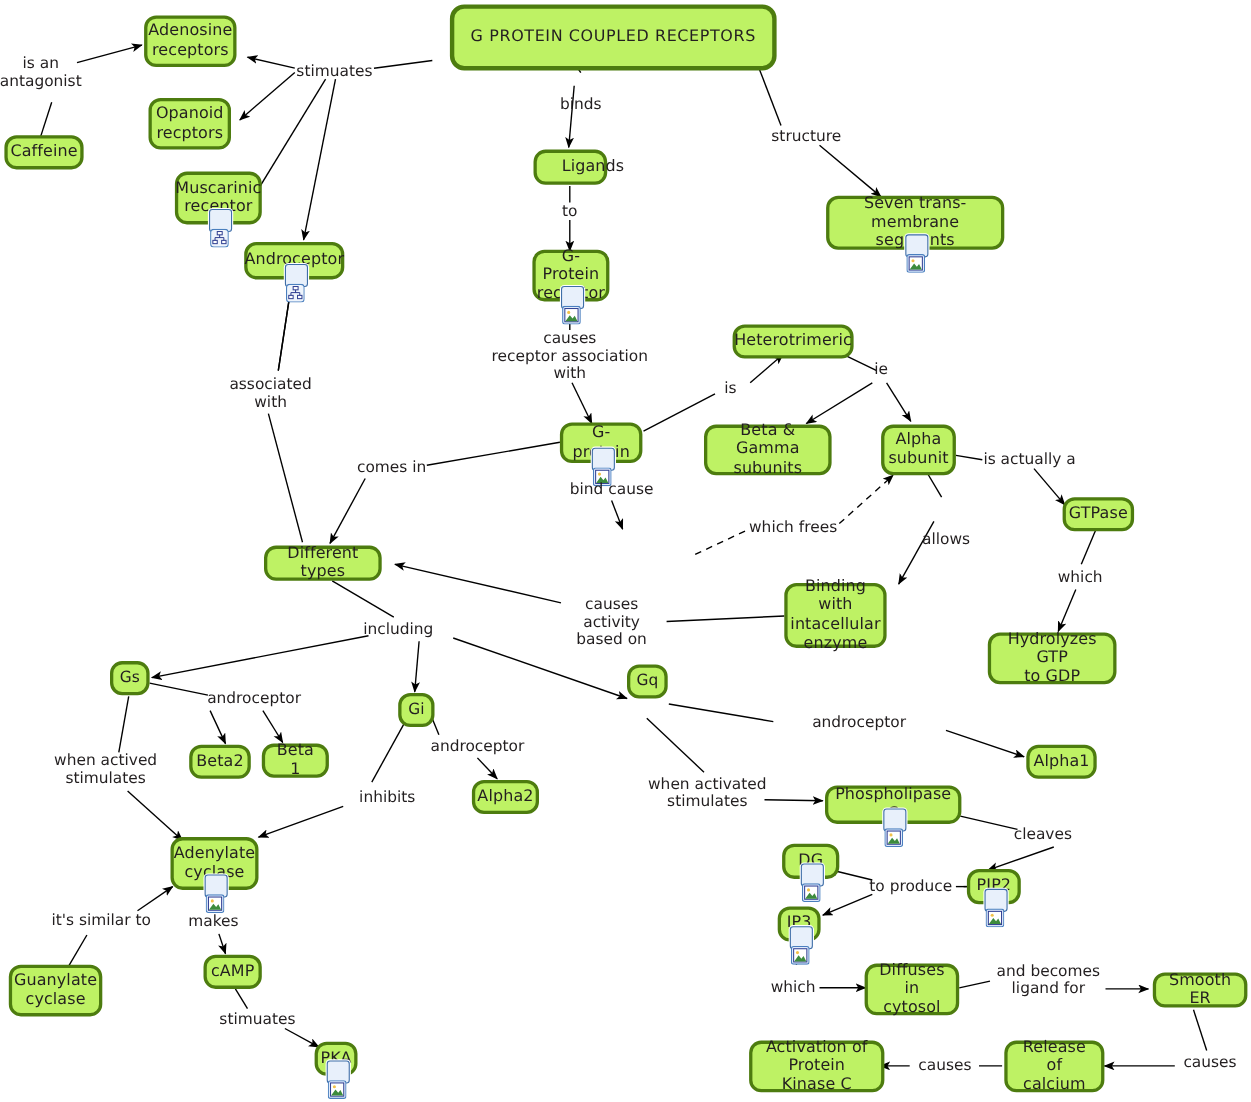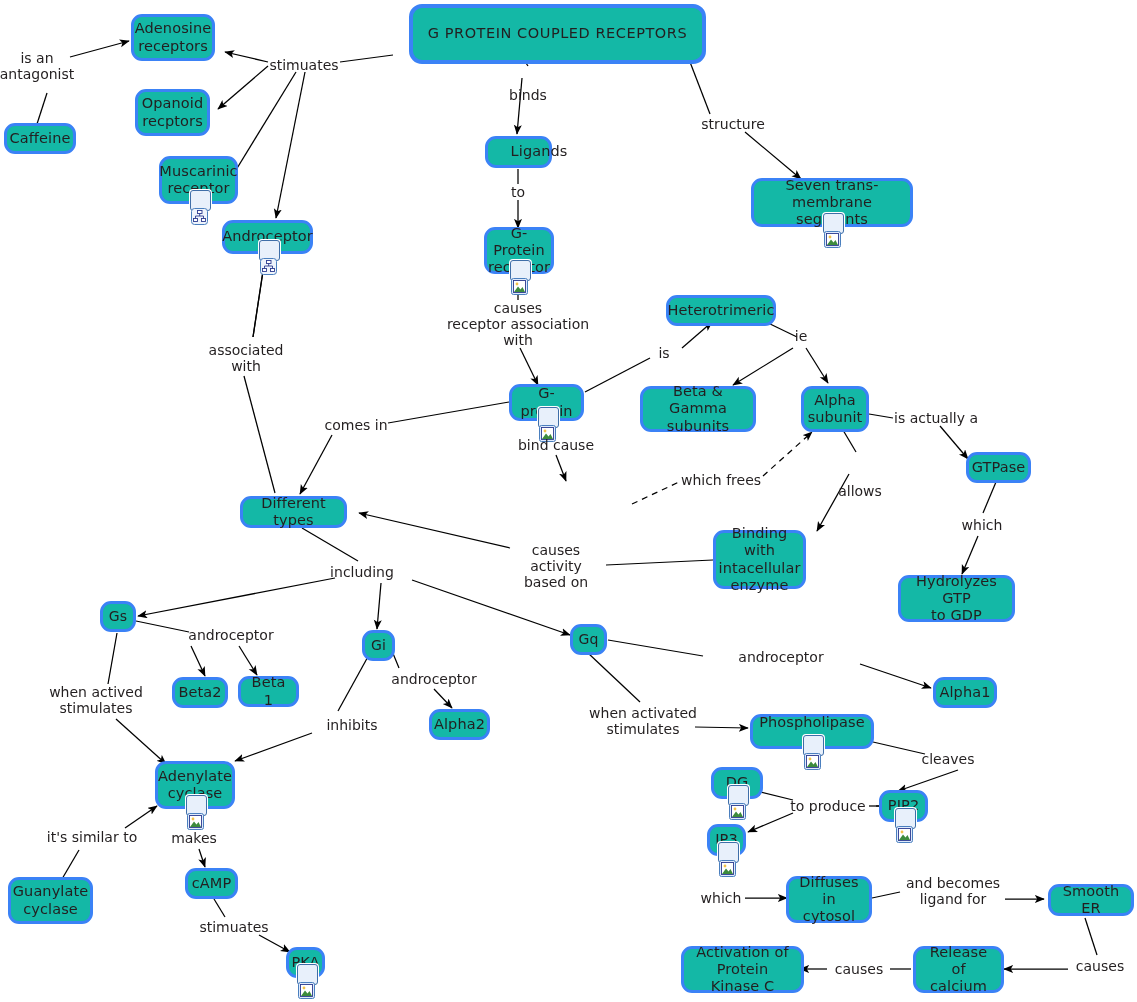--- a/index.html
+++ b/index.html
@@ -19,22 +19,22 @@
   #edges{
     position:absolute;
     left:0;top:0;
     width:1137px;height:1002px;
     pointer-events:none;
   }
   
   .node{
     position:absolute;
     box-sizing:border-box;
-    background:#14b8a6;
-    border:3px solid #3b82f6;
+    background:#bef264;
+    border:3px solid #4d7c0f;
     border-radius:11px;
     display:flex;
     align-items:center;
     justify-content:center;
     text-align:center;
     color:#231f20;
     font-size:14.5px;
     line-height:1.18;
     padding:3px 7px;
     white-space:pre-line;
@@ -317,21 +317,21 @@
   </div>
 
   <div class="node small" style="left:100px;top:601px;width:36px;height:31px;">
     <span>Gs</span>
   </div>
 
   <div class="node small" style="left:362px;top:630px;width:33px;height:31px;">
     <span>Gi</span>
   </div>
 
-  <div class="node small" style="left:570px;top:624px;width:37px;height:31px;">
+  <div class="node small" style="left:570px;top:604px;width:37px;height:31px;">
     <span>Gq</span>
   </div>
 
   <div class="node" style="left:172px;top:677px;width:56px;height:31px;">
     <span>Beta2</span>
   </div>
 
   <div class="node" style="left:238px;top:676px;width:61px;height:31px;">
     <span>Beta 1</span>
   </div>

